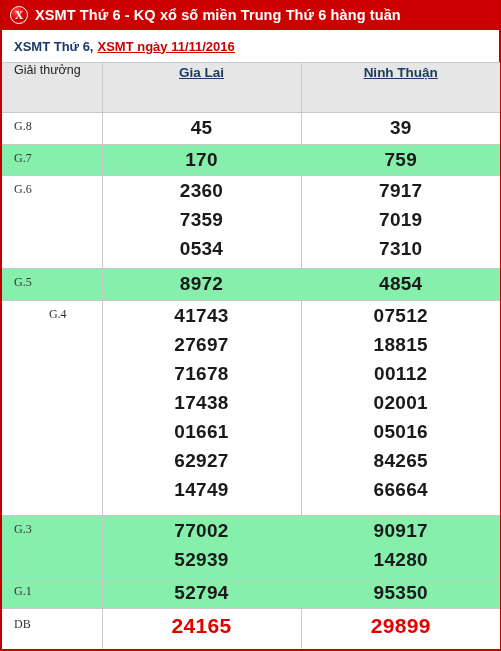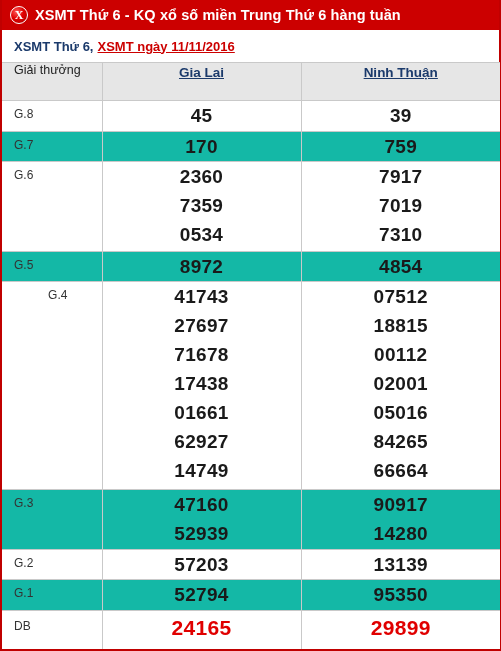--- a/index.html
+++ b/index.html
@@ -97,21 +97,21 @@
   .tbl th, .tbl td {
     border-top: 1px solid #c9c9c9;
     vertical-align: top;
     padding: 0;
   }
   .tbl td.prize, .tbl th.prize { border-right: 1px solid #c9c9c9; }
   .tbl td.val-1, .tbl th.val-1 { border-right: 1px solid #c9c9c9; }
 
   thead th {
     background: #e6e6e6;
-    height: 38px;
+    height: 50px;
     border-top: 1px solid #c9c9c9;
     border-bottom: none;
     vertical-align: middle;
   }
   th.prize {
     font-size: 12.5px;
     font-weight: normal;
     color: #222;
     text-align: left;
     padding-left: 12px;
@@ -120,28 +120,29 @@
   }
   th.prov span {
     font-size: 13.5px;
     font-weight: bold;
     color: #1b3a6b;
     text-decoration: underline;
     cursor: pointer;
   }
 
   tbody tr.white td { background: #ffffff; }
-  tbody tr.gray  td { background: #14b8a6; }
+  tbody tr.gray  td { background: #86efac; }
 
   td.prize {
     font-size: 12px;
     color: #333;
     text-align: left;
     padding: 6px 0 0 12px;
     font-weight: normal;
+    font-family: Liberation Serif, serif;
   }
   td.nums {
     text-align: center;
     padding: 0;
   }
   td.nums .n {
     font-size: 19px;
     font-weight: bold;
     color: #1a1a1a;
     line-height: 29px;
@@ -249,37 +250,28 @@
             <div class="n">00112</div>
             <div class="n">02001</div>
             <div class="n">05016</div>
             <div class="n">84265</div>
             <div class="n">66664</div>
           </td>
         </tr>
         <tr class="gray r2">
           <td class="prize">G.3</td>
           <td class="nums val-1">
-            <div class="n">47160</div>
+            <div class="n">77002</div>
             <div class="n">52939</div>
           </td>
           <td class="nums ">
             <div class="n">90917</div>
             <div class="n">14280</div>
           </td>
         </tr>
-        <tr class="white r1">
-          <td class="prize">G.2</td>
-          <td class="nums val-1">
-            <div class="n">57203</div>
-          </td>
-          <td class="nums ">
-            <div class="n">13139</div>
-          </td>
-        </tr>
         <tr class="gray r1">
           <td class="prize">G.1</td>
           <td class="nums val-1">
             <div class="n">52794</div>
           </td>
           <td class="nums ">
             <div class="n">95350</div>
           </td>
         </tr>
         <tr class="white r1 db">

